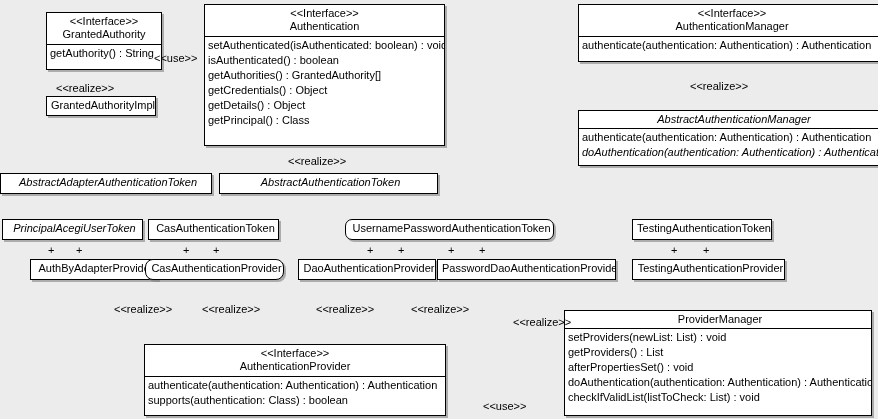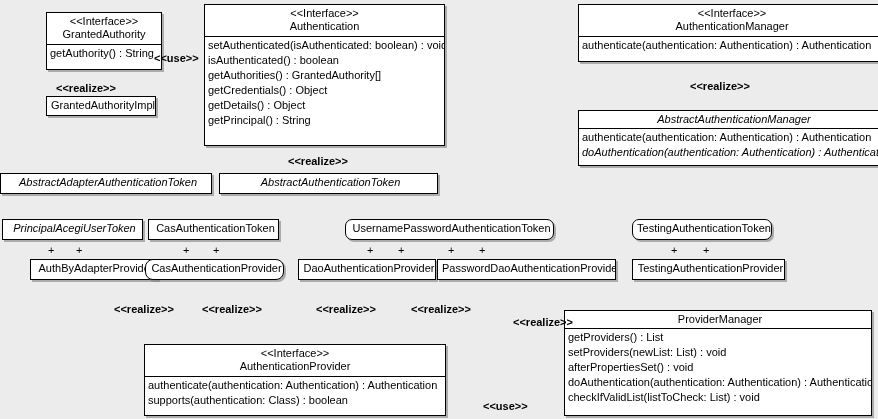--- a/index.html
+++ b/index.html
@@ -52,21 +52,20 @@
     z-index:6;
     white-space:nowrap;
   }
   .lbl{
     position:absolute;
     font-size:11px;
     line-height:12px;
     color:#000;
     white-space:nowrap;
     z-index:6;
-    font-weight:bold;
   }
   svg.edges{
     position:absolute;left:0;top:0;width:878px;height:419px;
     z-index:2;pointer-events:none;
   }
   svg.edges line,svg.edges path,svg.edges polyline{stroke:#000;stroke-width:1;fill:none;}
   .hollow{fill:#ffffff;stroke:#000;stroke-width:1;}
 </style>
 </head>
 <body>
@@ -167,21 +166,21 @@
     <div class="hdr">
       <span class="stereo">&lt;&lt;Interface&gt;&gt;</span>
       <span class="nm">Authentication</span>
     </div>
     <div class="ops sep">
       <div class="op">setAuthenticated(isAuthenticated: boolean) : void</div>
       <div class="op">isAuthenticated() : boolean</div>
       <div class="op">getAuthorities() : GrantedAuthority[]</div>
       <div class="op">getCredentials() : Object</div>
       <div class="op">getDetails() : Object</div>
-      <div class="op">getPrincipal() : String</div>
+      <div class="op">getPrincipal() : Class</div>
     </div>
   </div>
 
   <div class="uml" style="left:578px;top:4px;width:308px;height:58px;">
     <div class="hdr">
       <span class="stereo">&lt;&lt;Interface&gt;&gt;</span>
       <span class="nm">AuthenticationManager</span>
     </div>
     <div class="ops sep">
       <div class="op">authenticate(authentication: Authentication) : Authentication</div>
@@ -221,21 +220,21 @@
       <span class="nm">CasAuthenticationToken</span>
     </div>
   </div>
 
   <div class="uml" style="left:345px;top:219px;width:209px;height:21px;border-radius:7px;">
     <div class="hdr compact">
       <span class="nm">UsernamePasswordAuthenticationToken</span>
     </div>
   </div>
 
-  <div class="uml" style="left:632px;top:219px;width:140px;height:21px;border-radius:7px;">
+  <div class="uml" style="left:632px;top:219px;width:140px;height:21px;">
     <div class="hdr compact">
       <span class="nm">TestingAuthenticationToken</span>
     </div>
   </div>
 
   <span class="plus" style="left:48px;top:245px;">+</span>
   <span class="plus" style="left:76px;top:245px;">+</span>
   <span class="plus" style="left:183px;top:245px;">+</span>
   <span class="plus" style="left:213px;top:245px;">+</span>
   <span class="plus" style="left:367px;top:245px;">+</span>
@@ -284,22 +283,22 @@
       <div class="op">authenticate(authentication: Authentication) : Authentication</div>
       <div class="op">supports(authentication: Class) : boolean</div>
     </div>
   </div>
 
   <div class="uml" style="left:564px;top:310px;width:308px;height:106px;">
     <div class="hdr compact">
       <span class="nm">ProviderManager</span>
     </div>
     <div class="ops sep">
+      <div class="op">setProviders(newList: List) : void</div>
       <div class="op">getProviders() : List</div>
-      <div class="op">setProviders(newList: List) : void</div>
       <div class="op">afterPropertiesSet() : void</div>
       <div class="op">doAuthentication(authentication: Authentication) : Authentication</div>
       <div class="op">checkIfValidList(listToCheck: List) : void</div>
     </div>
   </div>
 
   <span class="lbl" style="left:154px;top:52px;">&lt;&lt;use&gt;&gt;</span>
   <span class="lbl" style="left:56px;top:82px;">&lt;&lt;realize&gt;&gt;</span>
   <span class="lbl" style="left:288px;top:155px;">&lt;&lt;realize&gt;&gt;</span>
   <span class="lbl" style="left:690px;top:80px;">&lt;&lt;realize&gt;&gt;</span>

